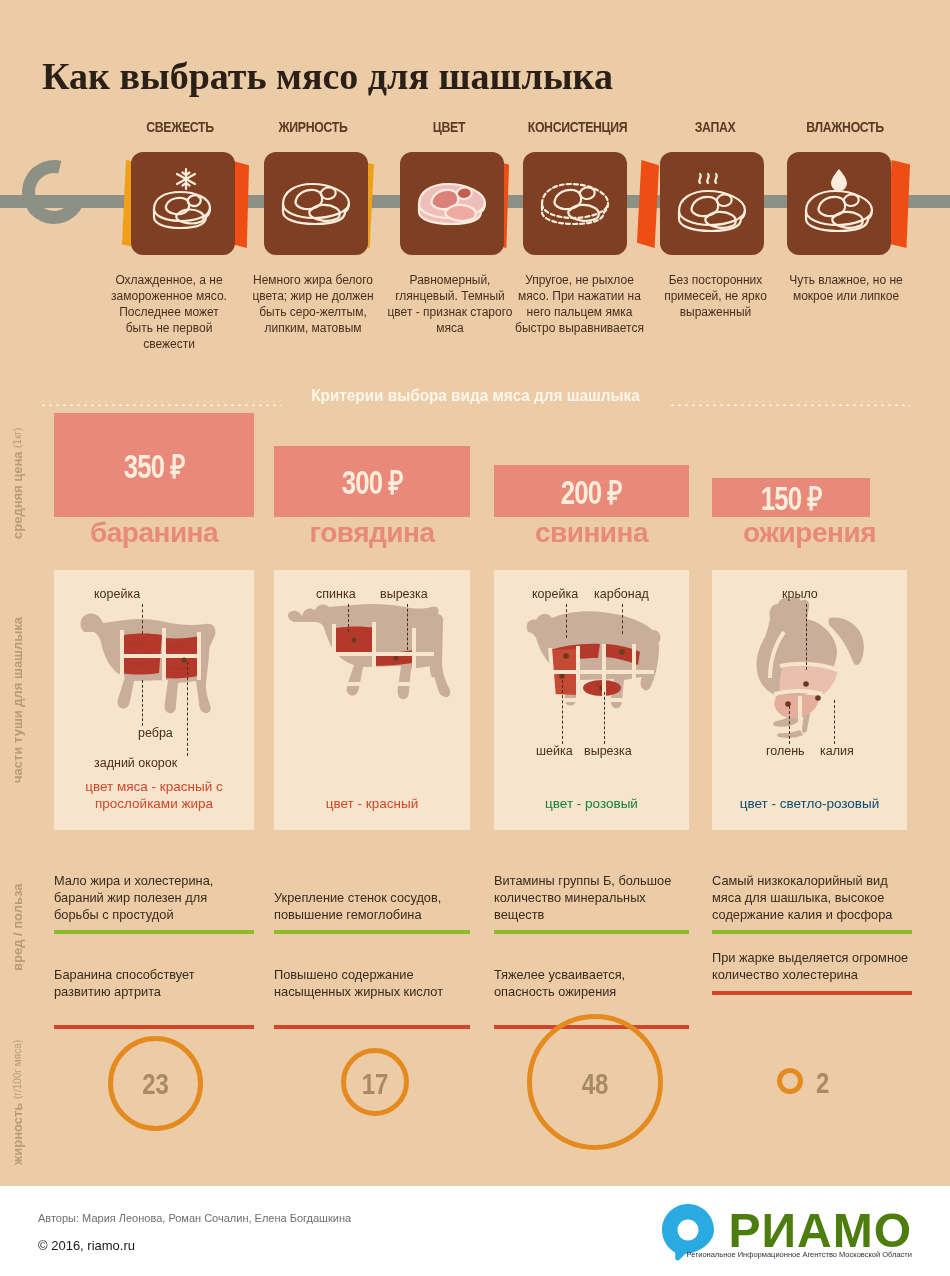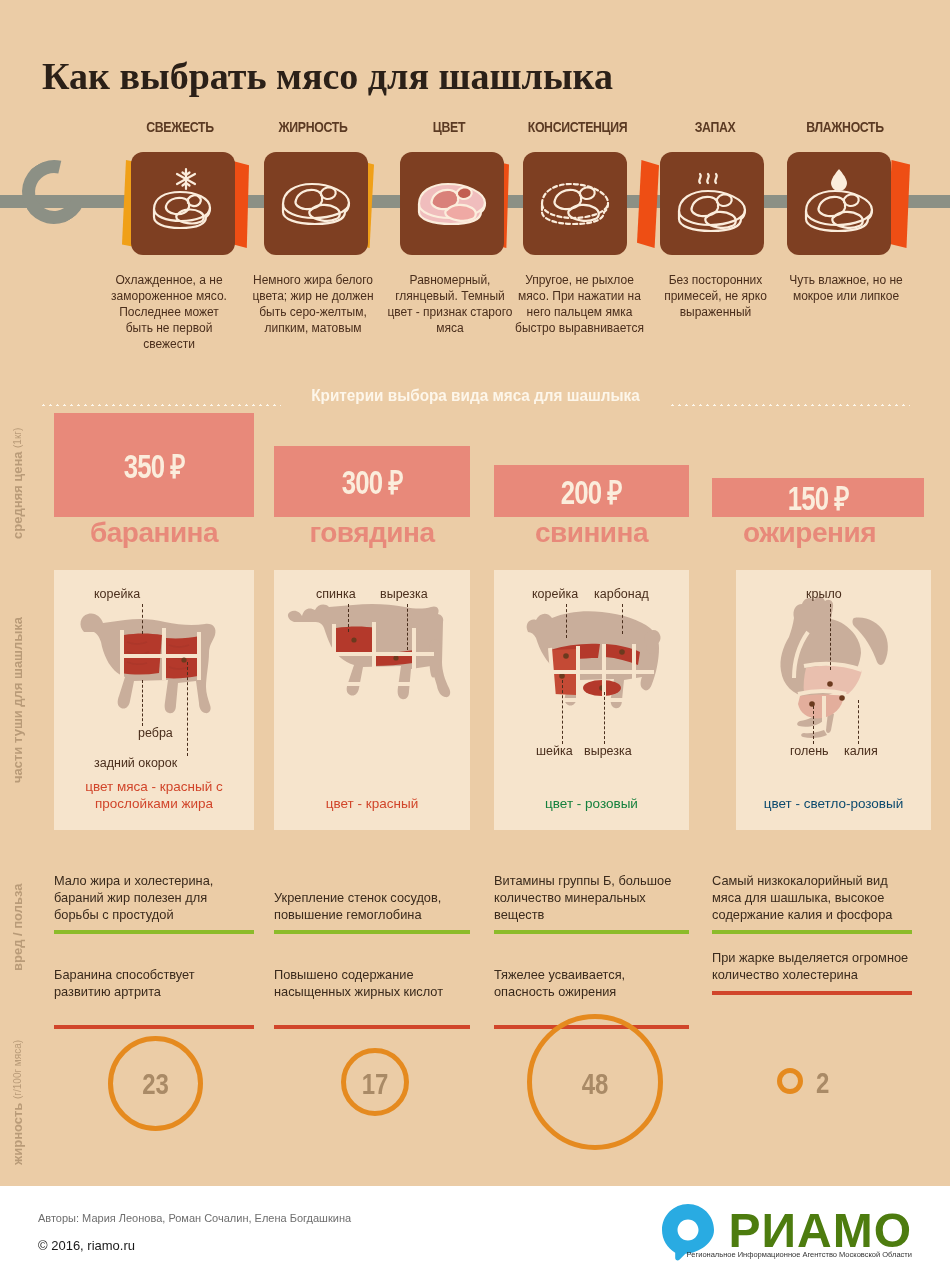--- a/index.html
+++ b/index.html
@@ -290,21 +290,21 @@
 
   <div class="pricebar" style="left:54px;top:413px;width:200px;height:104px;">
     <span>350 ₽</span>
   </div>
   <div class="pricebar" style="left:274px;top:446px;width:196px;height:71px;">
     <span>300 ₽</span>
   </div>
   <div class="pricebar" style="left:494px;top:465px;width:195px;height:52px;">
     <span>200 ₽</span>
   </div>
-  <div class="pricebar" style="left:712px;top:478px;width:212px;height:39px;">
+  <div class="pricebar" style="left:712px;top:478px;width:158px;height:39px;">
     <span>150 ₽</span>
   </div>
 
   <div class="meatname" style="left:54px;width:200px;">баранина</div>
   <div class="meatname" style="left:274px;width:196px;">говядина</div>
   <div class="meatname" style="left:494px;width:195px;">свинина</div>
   <div class="meatname" style="left:712px;width:195px;">ожирения</div>
 
   <div class="carcass" style="left:54px;width:200px;">
     <svg width="200" height="200" viewBox="0 0 200 200" style="position:absolute;left:0;top:10px;">
@@ -375,21 +375,21 @@
     <div class="leader" style="left:72px;top:34px;height:34px;"></div>
     <div class="cut-label" style="left:100px;top:17px;">карбонад</div>
     <div class="leader" style="left:128px;top:34px;height:30px;"></div>
     <div class="cut-label" style="left:42px;top:174px;">шейка</div>
     <div class="leader" style="left:68px;top:110px;height:64px;"></div>
     <div class="cut-label" style="left:90px;top:174px;">вырезка</div>
     <div class="leader" style="left:110px;top:122px;height:52px;"></div>
     <div class="colorline" style="color:#15803d;">цвет - розовый</div>
   </div>
 
-  <div class="carcass" style="left:712px;width:195px;margin-left:24px;">
+  <div class="carcass" style="left:712px;width:195px;">
     <svg width="195" height="200" viewBox="0 0 195 200" style="position:absolute;left:0;top:14px;">
       <g fill="#C9AE9B">
         <path d="M58 34c-2-8 2-14 8-14 2-6 8-8 12-4 3-5 9-4 11 1 4-3 9 0 8 6l-2 12c10 2 18 8 24 16 4 6 6 12 6 18-1 10-5 20-12 28-10 12-26 18-42 16-14-2-24-12-26-26-2-12 2-24 8-34 2-6 4-12 5-19z"></path>
         <path d="M118 34c12-2 24 4 30 14 5 9 5 20 1 29-2 5-6 5-8 1-4-12-12-26-23-36-2-2-2-7 0-8z"></path>
         <path d="M84 126c-4 6-12 10-20 11-3 1-4 4-1 5 8 2 18 0 24-5z"></path>
         <path d="M92 128l-2 18c0 4 4 4 5 0l3-16z"></path>
         <path d="M88 146c-6 2-14 4-20 3-3 0-4 3-1 4 8 2 18 1 24-2z"></path>
       </g>
       <path d="M70 84c20-4 42-4 56 2-2 10-7 18-14 24-14-2-30-2-44 0-1-9 0-18 2-26z" fill="#E9BFAE"></path>
       <path d="M64 112c14-2 30-2 44 0-2 12-10 20-22 22-12 2-22-4-24-14z" fill="#E3AE9C"></path>

